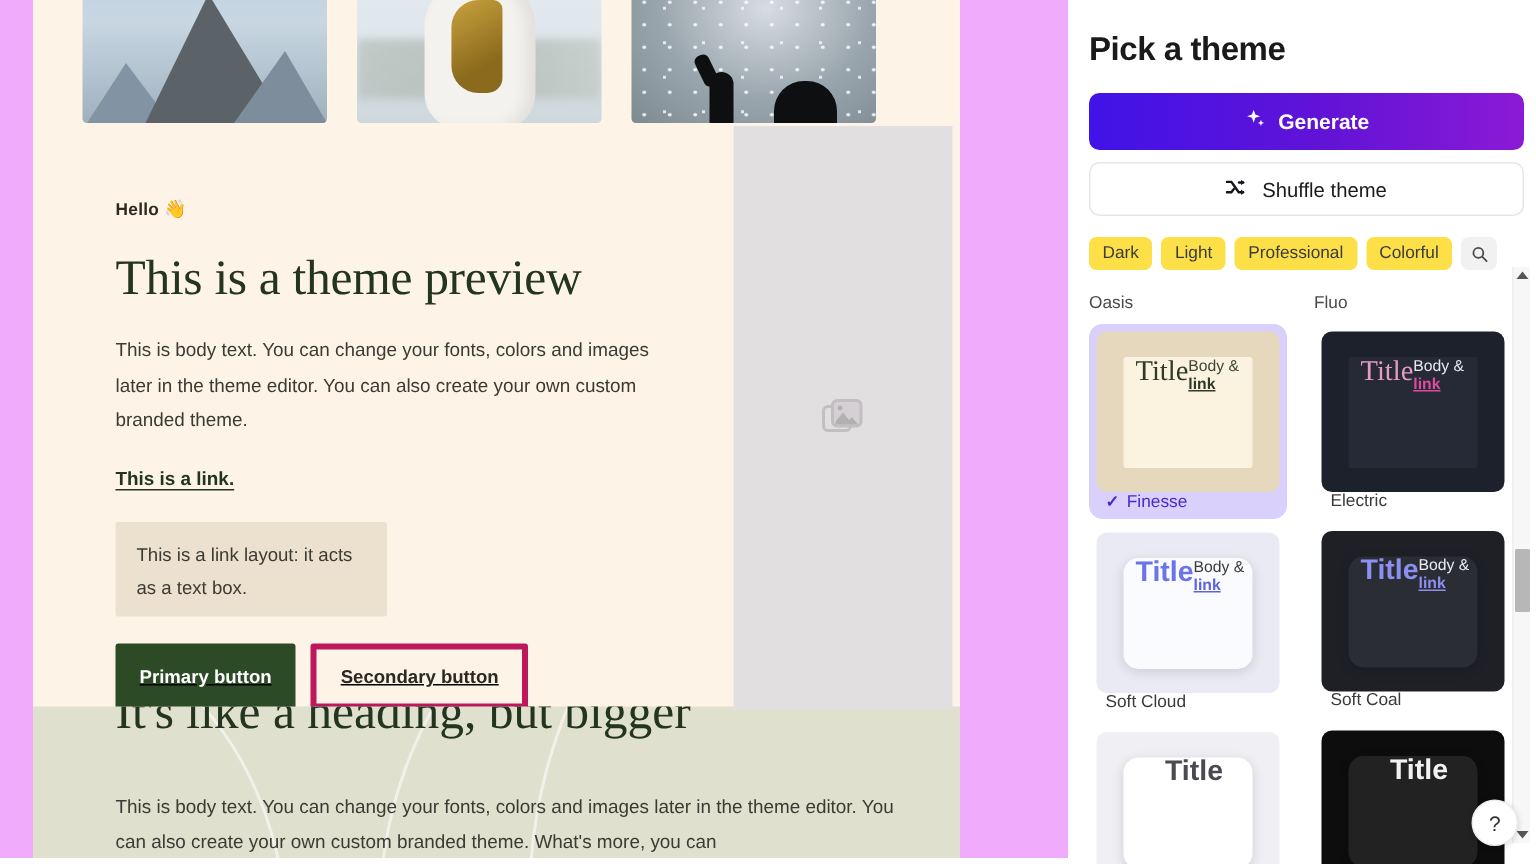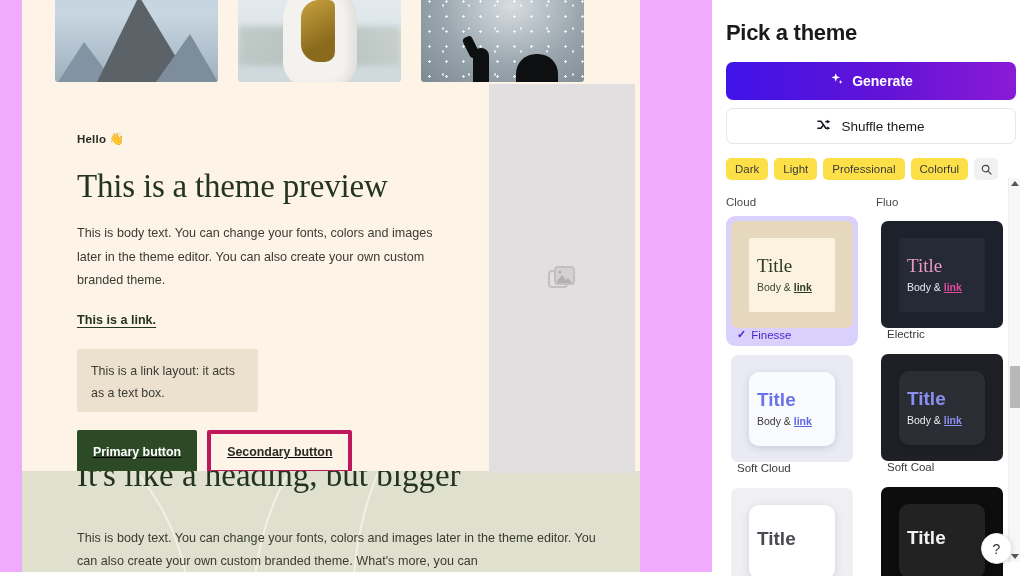--- a/index.html
+++ b/index.html
@@ -235,21 +235,21 @@
   .card-wrap { padding: 5px; border-radius: 9px; margin-bottom: 4px; }
   .card-wrap.selected { background: #d9d0fb; }
   .card {
     width: 122px; height: 107px;
     border-radius: 7px;
     display: flex; align-items: center; justify-content: center;
     overflow: hidden;
   }
   .card-inner {
     width: 86px; height: 74px;
-    display: flex; flex-direction: column; justify-content: center;
+    display: flex; flex-direction: row; justify-content: center;
     padding: 0 0 0 8px;
   }
   .card-title { font-size: 19px; line-height: 1.05; margin-bottom: 6px; }
   .card-sub { font-size: 10.5px; }
   .card-sub u { text-decoration: underline; font-weight: 700; }
   .card-name {
     font-size: 11.5px; color: #3a3a3a;
     padding: 0 0 0 6px; display: flex; align-items: center; gap: 5px;
   }
   .card-name.sel { color: #4b28c9; font-weight: 400; }
@@ -392,21 +392,21 @@
           <circle cx="5" cy="5" r="3.6" fill="none" stroke="#4a4a4a" stroke-width="1.3"></circle>
           <path d="M7.8 7.8 L11 11" stroke="#4a4a4a" stroke-width="1.3" stroke-linecap="round"></path>
         </svg>
       </button>
     </div>
 
     <div class="theme-scroll">
       <div class="group-row">
 
         <div class="group">
-          <div class="group-label">Cloud</div>
+          <div class="group-label">Oasis</div>
 
           <div class="card-wrap selected">
             <div class="card" id="c-0-0" style="background: rgb(230, 216, 188);">
               <div class="card-inner" id="ci-0-0" style="background: rgb(252, 242, 224); border-radius: 2px;">
                 <div class="card-title" id="ct-0-0" style="color: rgb(44, 58, 38); font-family: &quot;Liberation Serif&quot;, serif; font-weight: 400;">Title</div>
                 <div class="card-sub" id="cs-0-0" style="color: rgb(59, 68, 53);"><span>Body &amp; </span><u id="cl-0-0" style="color: rgb(44, 58, 38);">link</u></div>
               </div>
             </div>
             <div class="card-name sel">
               <span class="check">✓</span>

